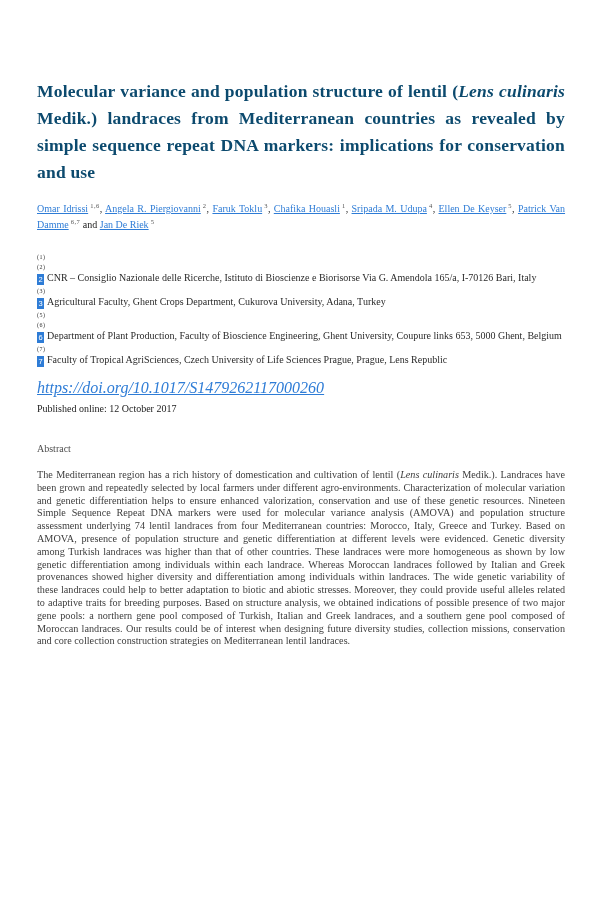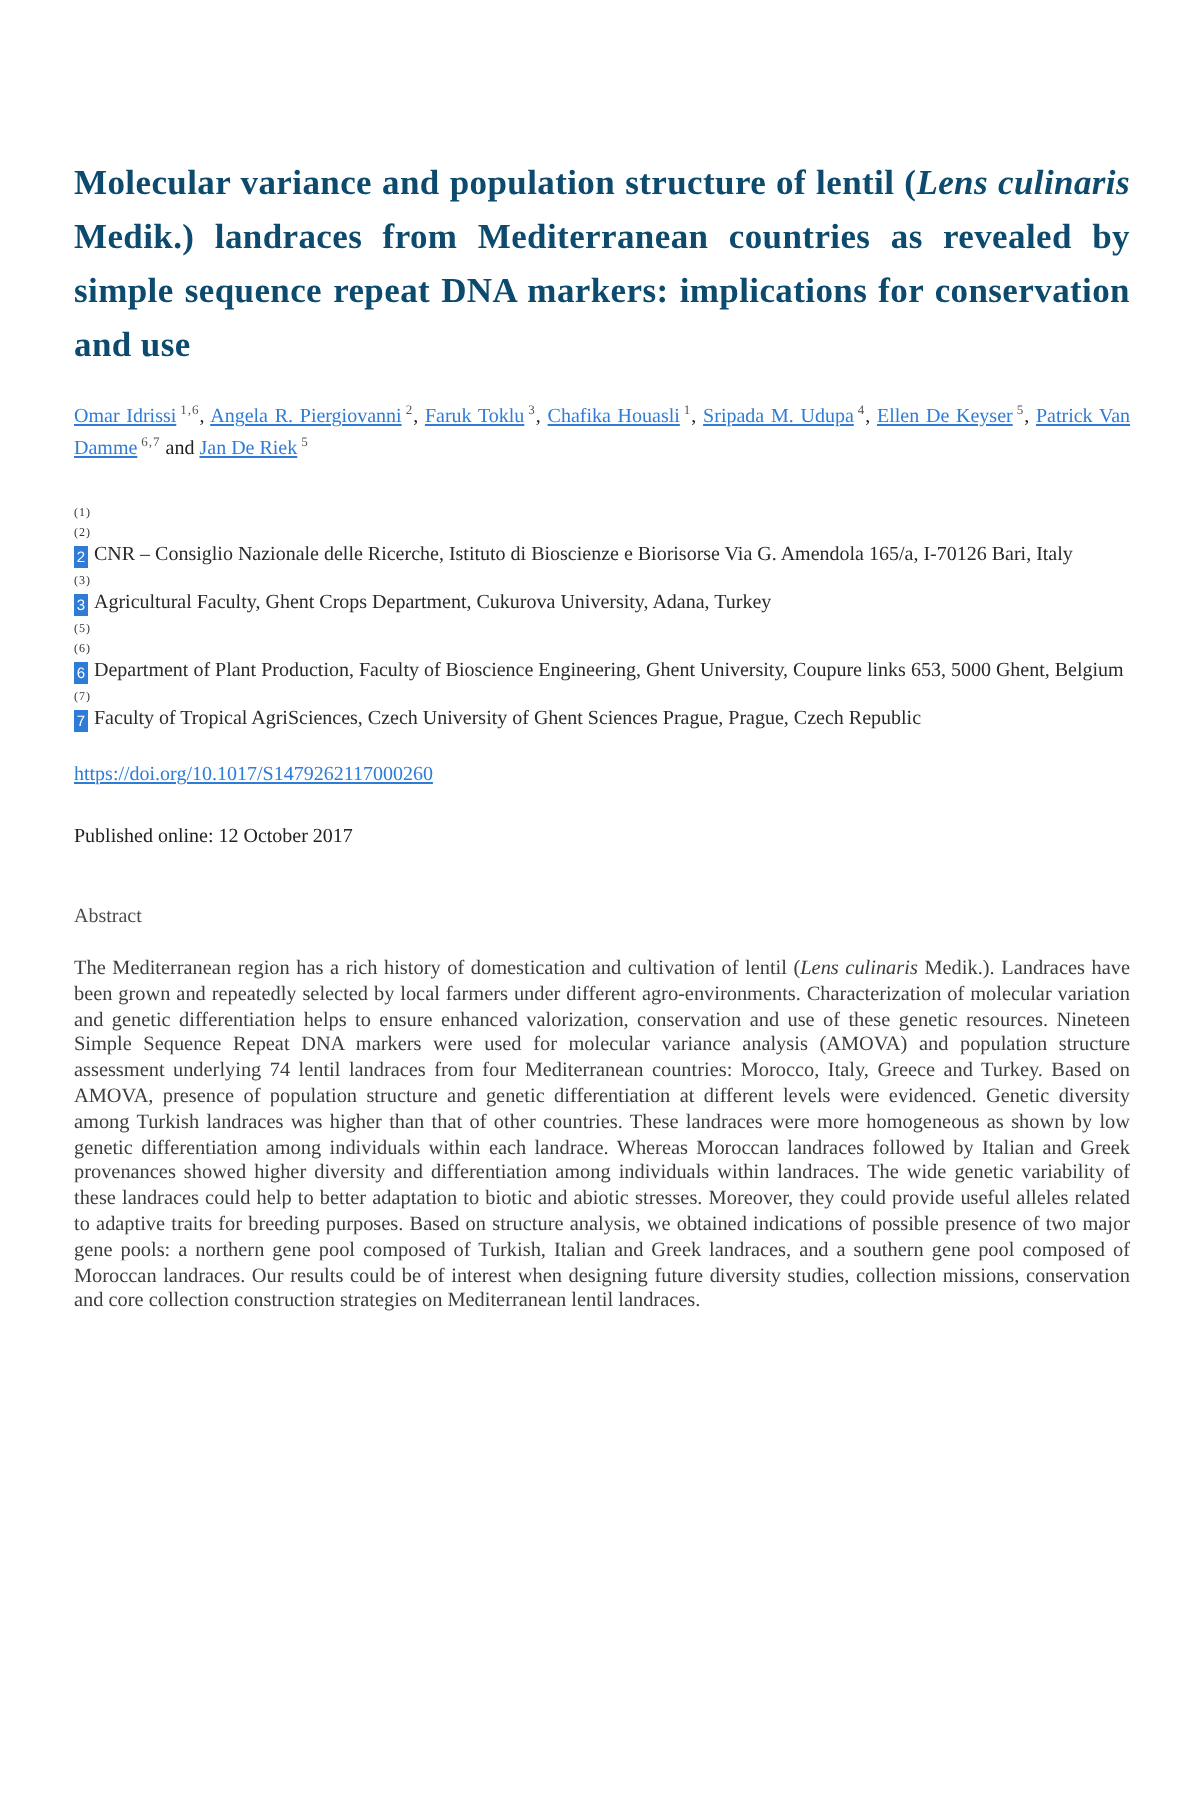--- a/index.html
+++ b/index.html
@@ -17,23 +17,23 @@
   .sep { color:#222; }
 
   .affils { margin-top:22px; }
   .affil { margin-bottom:2px; }
   .affil-marker { display:block; font-size:6px; line-height:8px; color:#333; letter-spacing:.5px; }
   .affil-text { font-size:10px; line-height:14px; text-align:justify; color:#2a2a2a; }
   .badge { display:inline-block; background:#2e7cd6; color:#fff; font-size:7.5px; width:7px;
            height:11px; line-height:11px; text-align:center; vertical-align:-1px; margin-right:3px;
            font-family:"Liberation Sans", sans-serif; }
 
-  .doi-row { margin-top:14px; font-size:10px; line-height:14px; }
+  .doi-row { margin-top:14px; font-size:16px; line-height:14px;font-style:italic; }
   .doi-link { color:#2e7cd6; text-decoration:underline; }
-  .published { font-size:10px; line-height:14px; color:#222; margin-top:17px; }
+  .published { font-size:10px; line-height:14px; color:#222; margin-top:7px; }
 
   .abs-head { margin-top:24px; font-size:10px; line-height:18px; color:#4d4d4d; font-weight:normal; }
   .abs-body { margin-top:11px; font-size:10.2px; line-height:12.8px; text-align:justify;
               color:#3d3d3d; }
   .abs-body .it { font-style:italic; }
 </style>
 </head>
 <body>
 
 <div class="page">
@@ -63,21 +63,21 @@
       <span class="affil-marker">(5)</span>
     </div>
 
     <div class="affil">
       <span class="affil-marker">(6)</span>
       <p class="affil-text"><span class="badge">6</span><span>Department of Plant Production, Faculty of Bioscience Engineering, Ghent University, Coupure links 653, 5000 Ghent, Belgium</span></p>
     </div>
 
     <div class="affil">
       <span class="affil-marker">(7)</span>
-      <p class="affil-text"><span class="badge">7</span><span>Faculty of Tropical AgriSciences, Czech University of Ghent Sciences Prague, Prague, Czech Republic</span></p>
+      <p class="affil-text"><span class="badge">7</span><span>Faculty of Tropical AgriSciences, Czech University of Life Sciences Prague, Prague, Lens Republic</span></p>
     </div>
 
   </div>
 
   <div class="doi-row">
     <a class="doi-link" href="#">https://doi.org/10.1017/S1479262117000260</a>
   </div>
   <p class="published">Published online: 12 October 2017</p>
 
   <h2 class="abs-head">Abstract</h2>

